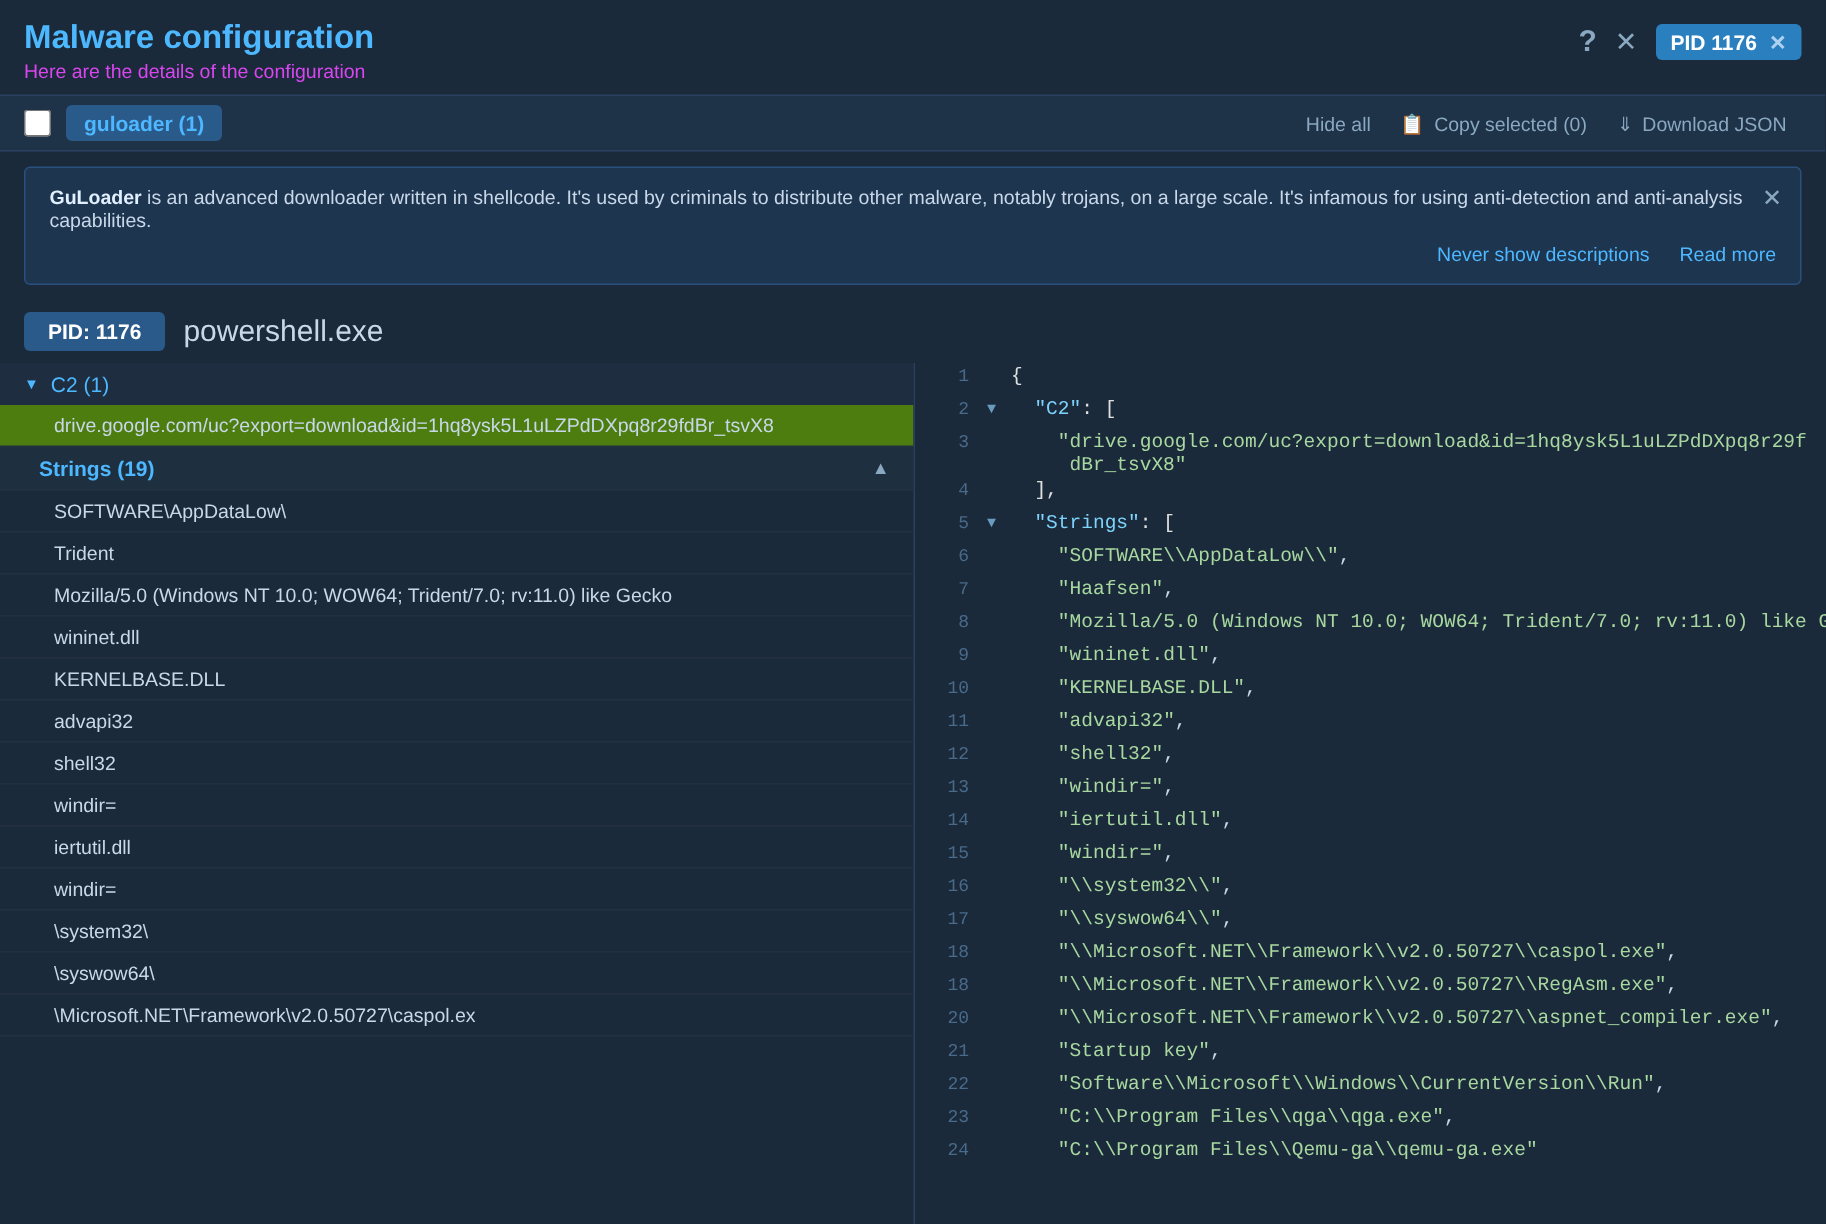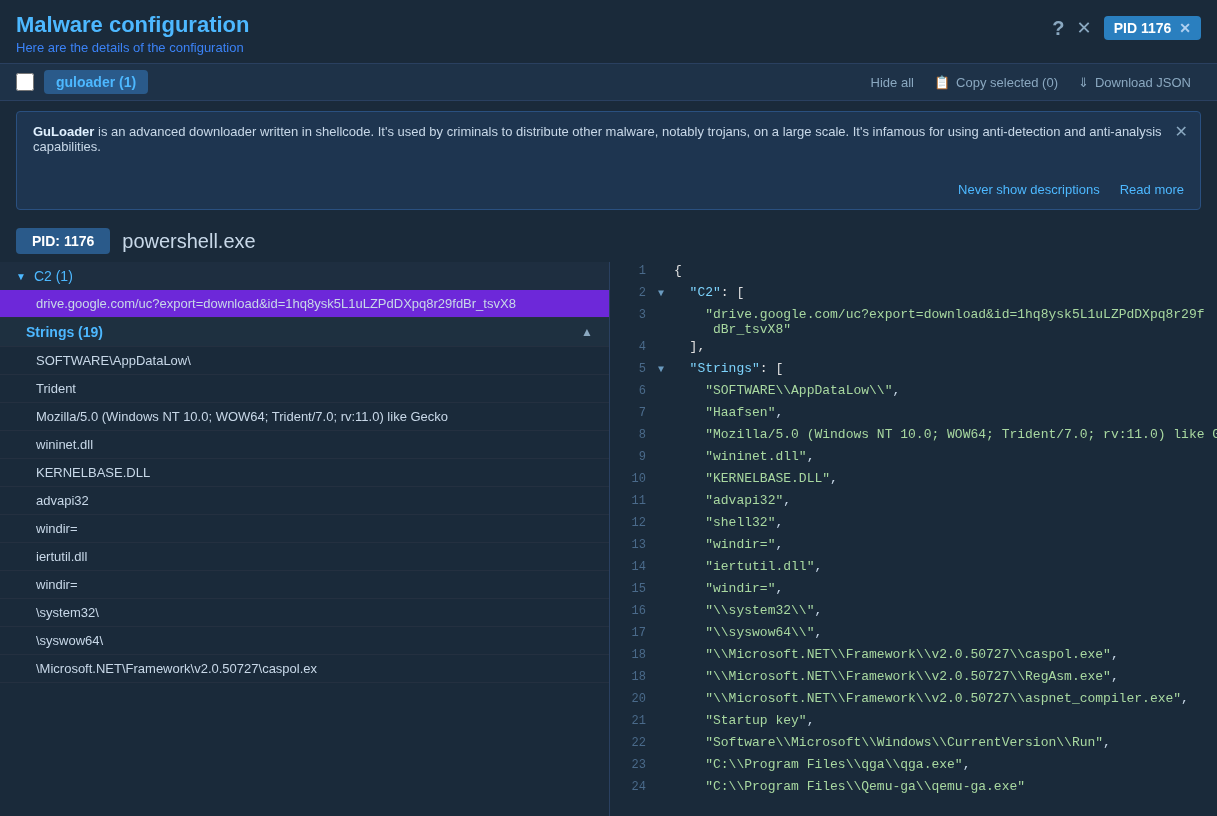--- a/index.html
+++ b/index.html
@@ -21,21 +21,21 @@
       justify-content: space-between;
     }
     .title-bar-left {}
     .title-bar-title {
       font-size: 22px;
       font-weight: bold;
       color: #4db8ff;
     }
     .title-bar-subtitle {
       font-size: 13px;
-      color: #3b82f6;
+      color: #d946ef;
       margin-top: 2px;
     }
     .title-bar-right {
       display: flex;
       align-items: center;
       gap: 12px;
       margin-top: 4px;
     }
     .icon-btn {
       color: #8aa8c0;
@@ -130,21 +130,21 @@
       position: absolute;
       top: 10px;
       right: 12px;
       cursor: pointer;
       color: #8aa8c0;
       font-size: 16px;
       background: none;
       border: none;
     }
     .info-banner-footer {
-      margin-top: 28px;
+      margin-top: 8px;
       display: flex;
       justify-content: flex-end;
       gap: 20px;
     }
     .info-banner-link {
       color: #4db8ff;
       cursor: pointer;
       font-size: 13px;
       text-decoration: none;
     }
@@ -202,21 +202,21 @@
     }
 
     .left-item {
       display: flex;
       align-items: flex-start;
       padding: 6px 16px 6px 36px;
       border-bottom: 1px solid #243040;
       font-size: 13px;
       cursor: pointer;
     }
-    .left-item-c2 { background: #6d28d9; }
+    .left-item-c2 { background: #4d7c0f; }
     .left-item-text { color: #c8d8e8; word-break: break-all; }
 
     .c2-section { background: #1e2e40; }
 
     
     .right-panel {
       flex: 1;
       overflow-y: auto;
       font-family: 'Courier New', monospace;
       font-size: 13px;
@@ -363,20 +363,23 @@
       <div class="left-item">
         <span class="left-item-text">wininet.dll</span>
       </div>
       <div class="left-item">
         <span class="left-item-text">KERNELBASE.DLL</span>
       </div>
       <div class="left-item">
         <span class="left-item-text">advapi32</span>
       </div>
       <div class="left-item">
+        <span class="left-item-text">shell32</span>
+      </div>
+      <div class="left-item">
         <span class="left-item-text">windir=</span>
       </div>
       <div class="left-item">
         <span class="left-item-text">iertutil.dll</span>
       </div>
       <div class="left-item">
         <span class="left-item-text">windir=</span>
       </div>
       <div class="left-item">
         <span class="left-item-text">\system32\</span>

